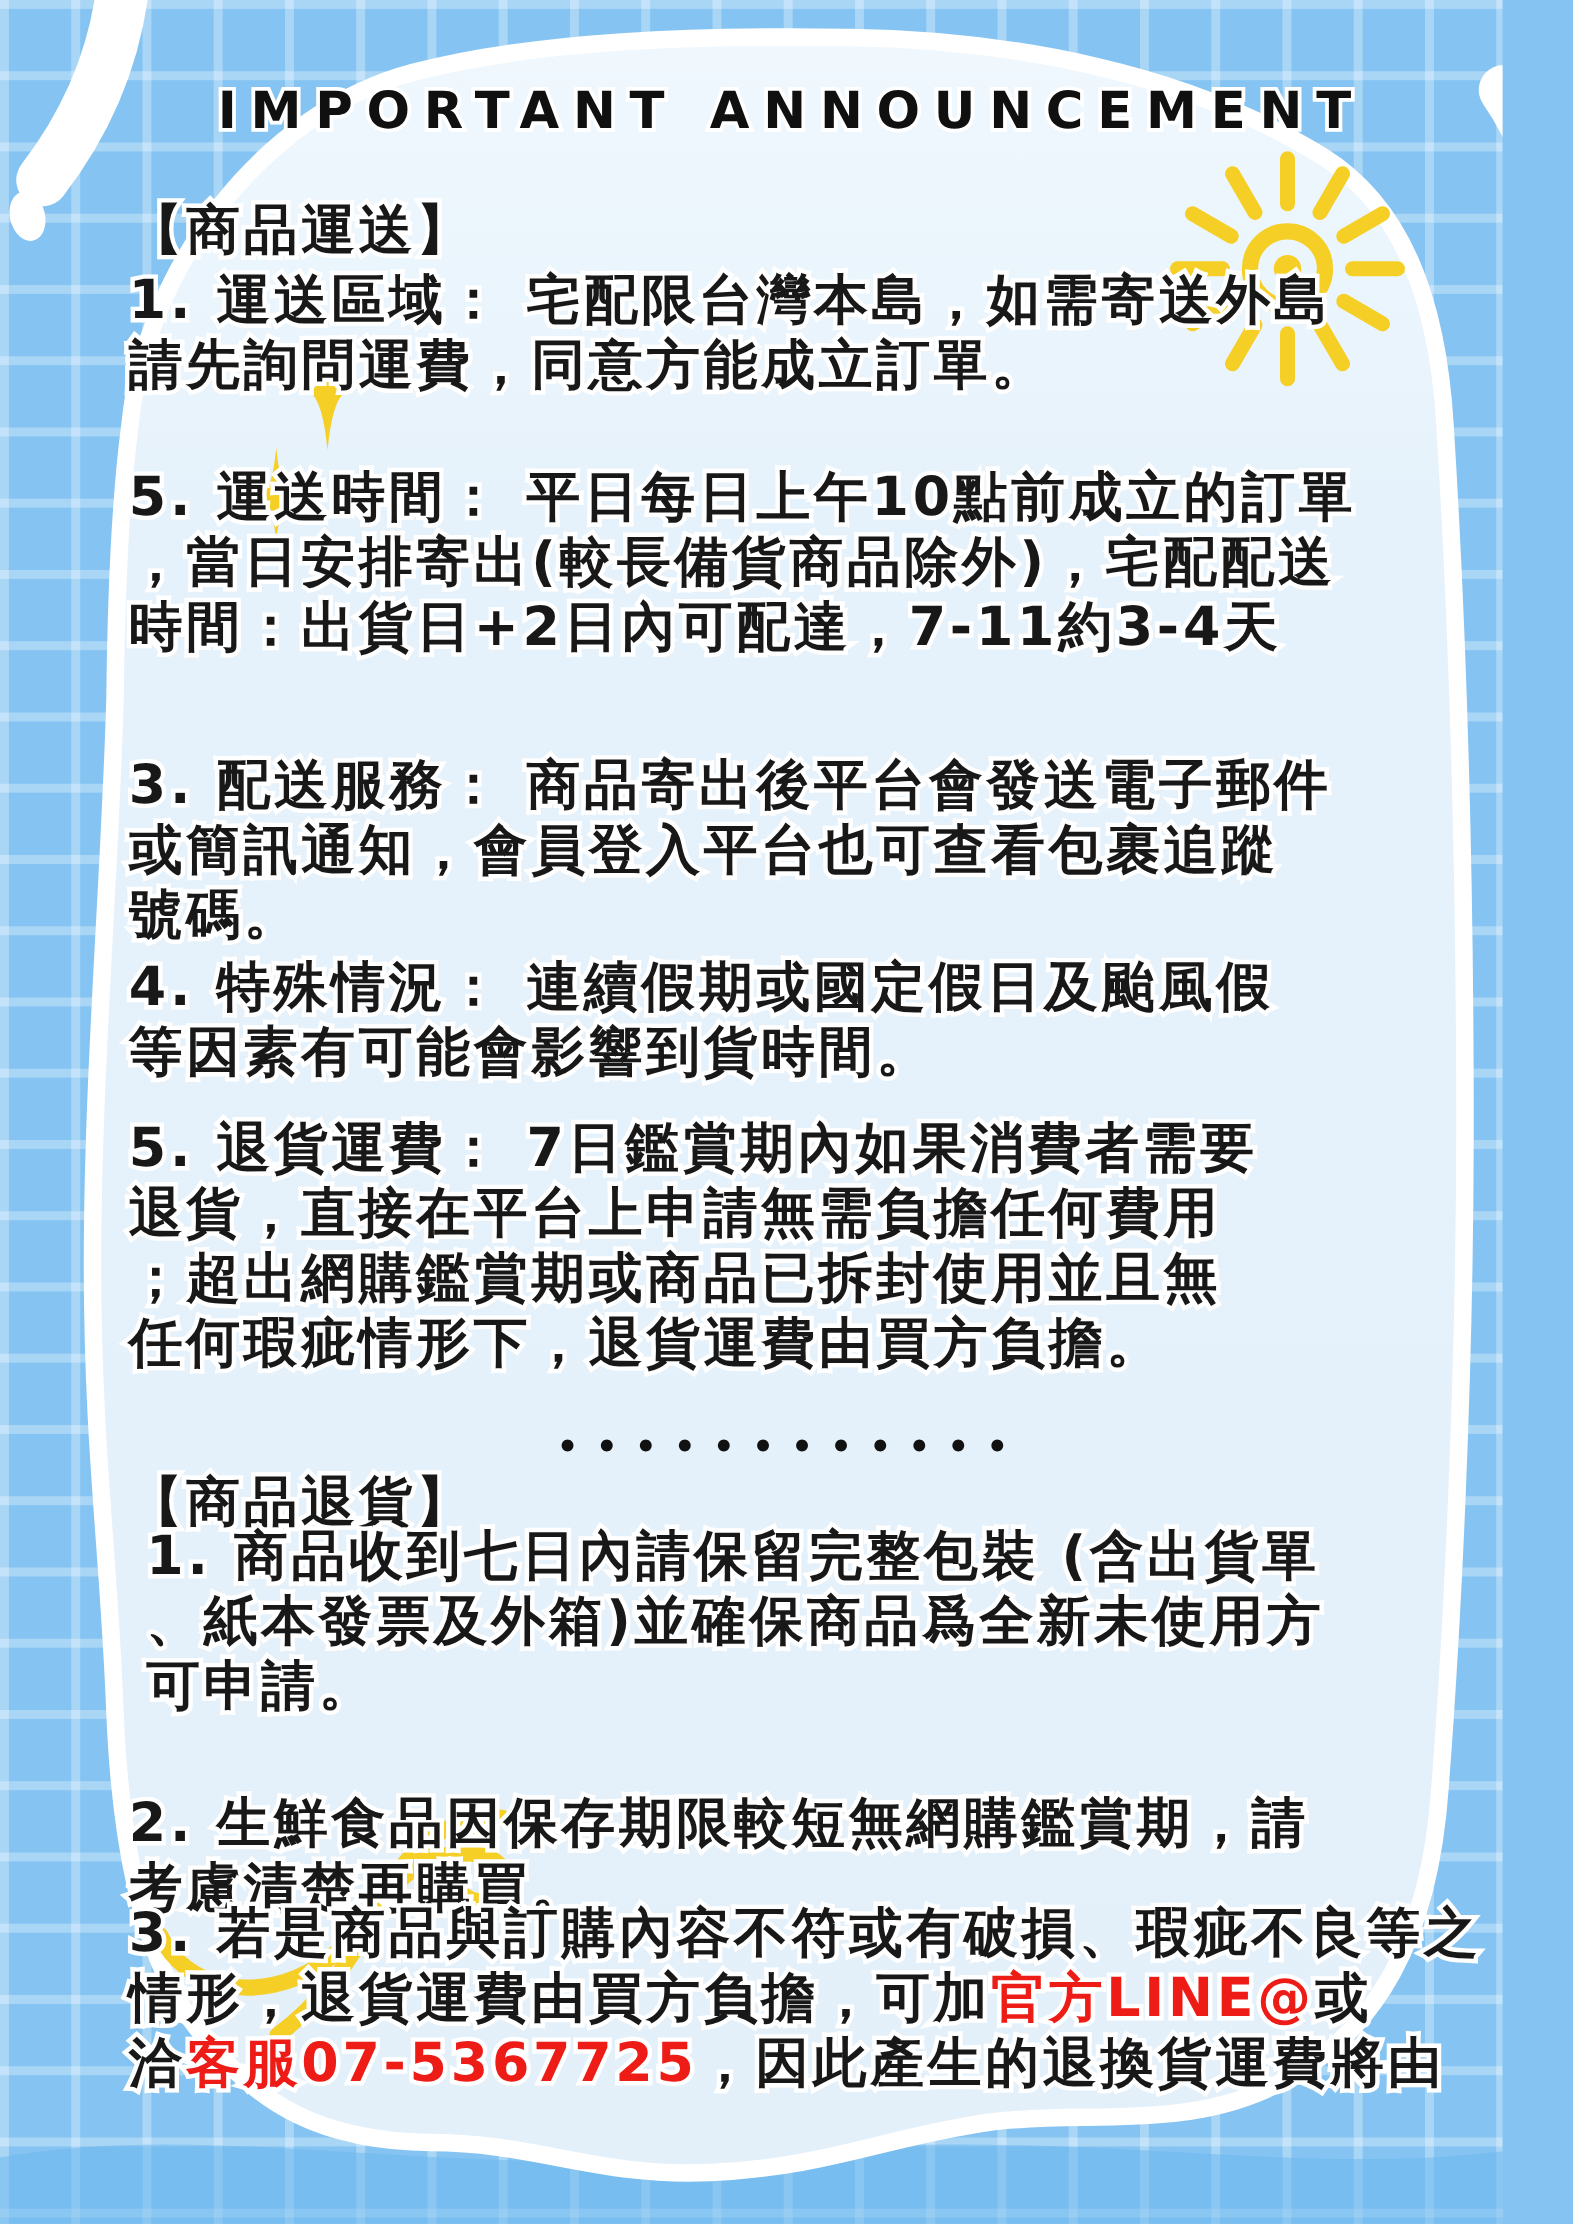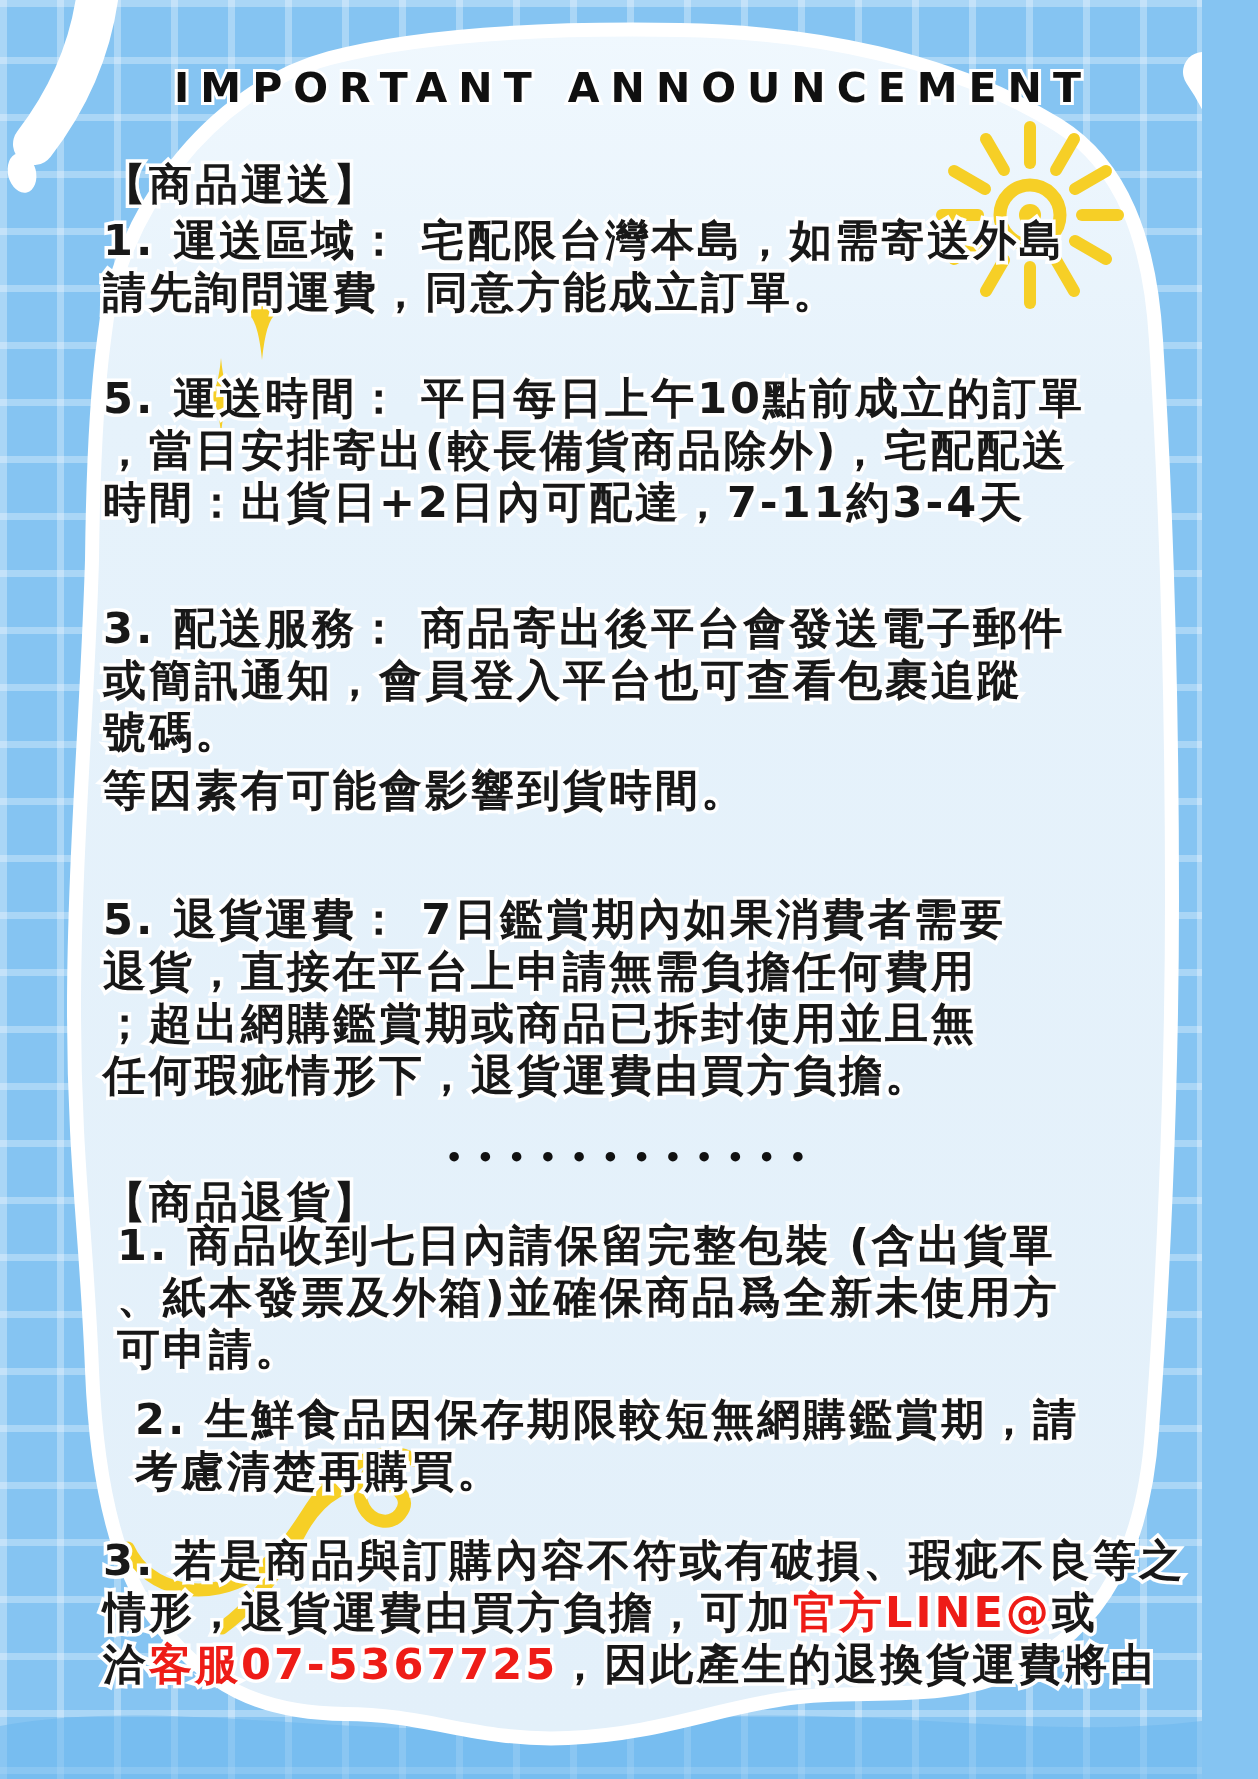--- a/index.html
+++ b/index.html
@@ -121,46 +121,47 @@
       <div class="line">時間：出貨日+2日內可配達，7-11約3-4天</div>
     </div>
 
     <div class="block" style="top:602px;">
       <div class="line">3. 配送服務： 商品寄出後平台會發送電子郵件</div>
       <div class="line">或簡訊通知，會員登入平台也可查看包裹追蹤</div>
       <div class="line">號碼。</div>
     </div>
 
     <div class="block" style="top:764px;">
+      <div class="line">4. 特殊情況： 連續假期或國定假日及颱風假</div>
       <div class="line">等因素有可能會影響到貨時間。</div>
     </div>
 
     <div class="block" style="top:893px;">
       <div class="line">5. 退貨運費： 7日鑑賞期內如果消費者需要</div>
       <div class="line">退貨，直接在平台上申請無需負擔任何費用</div>
       <div class="line">；超出網購鑑賞期或商品已拆封使用並且無</div>
       <div class="line">任何瑕疵情形下，退貨運費由買方負擔。</div>
     </div>
 
     <div class="block dots-line" style="top:1142px;">••••••••••••</div>
 
     <div class="block line" style="top:1176px;">【商品退貨】</div>
 
     <div class="block" style="top:1219px;margin-left:14px;">
       <div class="line">1. 商品收到七日內請保留完整包裝 (含出貨單</div>
       <div class="line">、紙本發票及外箱)並確保商品爲全新未使用方</div>
       <div class="line">可申請。</div>
     </div>
 
-    <div class="block" style="top:1393px;margin-left:32px;">
+    <div class="block" style="top:1433px;">
       <div class="line">2. 生鮮食品因保存期限較短無網購鑑賞期，請</div>
       <div class="line">考慮清楚再購買。</div>
     </div>
 
-    <div class="block" style="top:1521px;margin-top:13px;">
+    <div class="block" style="top:1521px;">
       <div class="line">3. 若是商品與訂購內容不符或有破損、瑕疵不良等之</div>
       <div class="line">
         <span class="seg">情形，退貨運費由買方負擔，可加</span><span class="seg red">官方LINE@</span><span class="seg">或</span>
       </div>
       <div class="line">
         <span class="seg">洽</span><span class="seg red">客服07-5367725</span><span class="seg">，因此產生的退換貨運費將由</span>
       </div>
     </div>
 
   </div>

